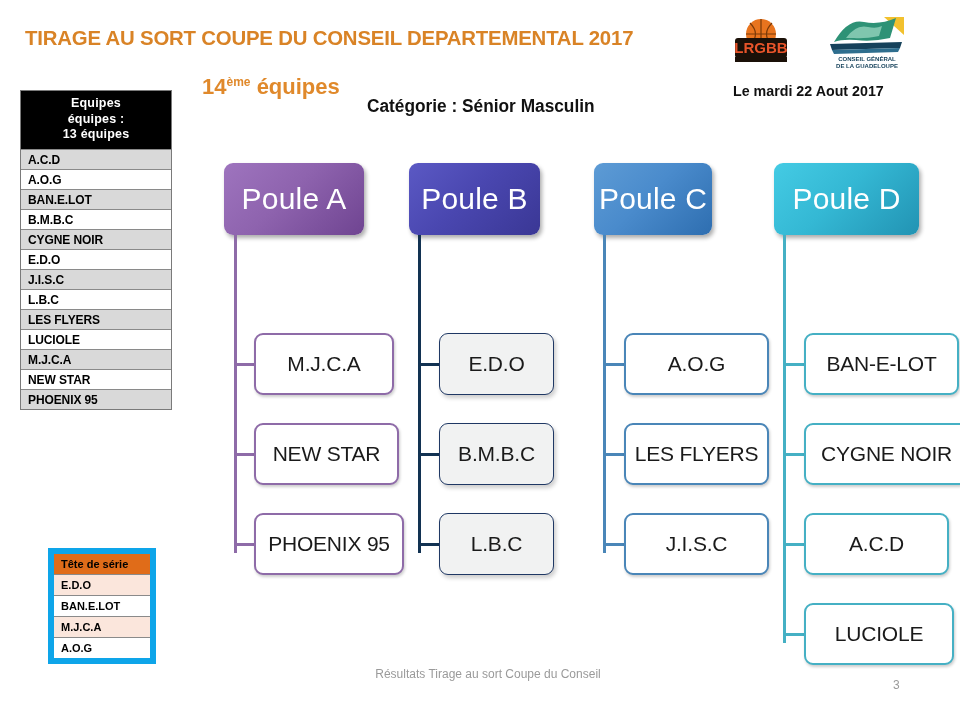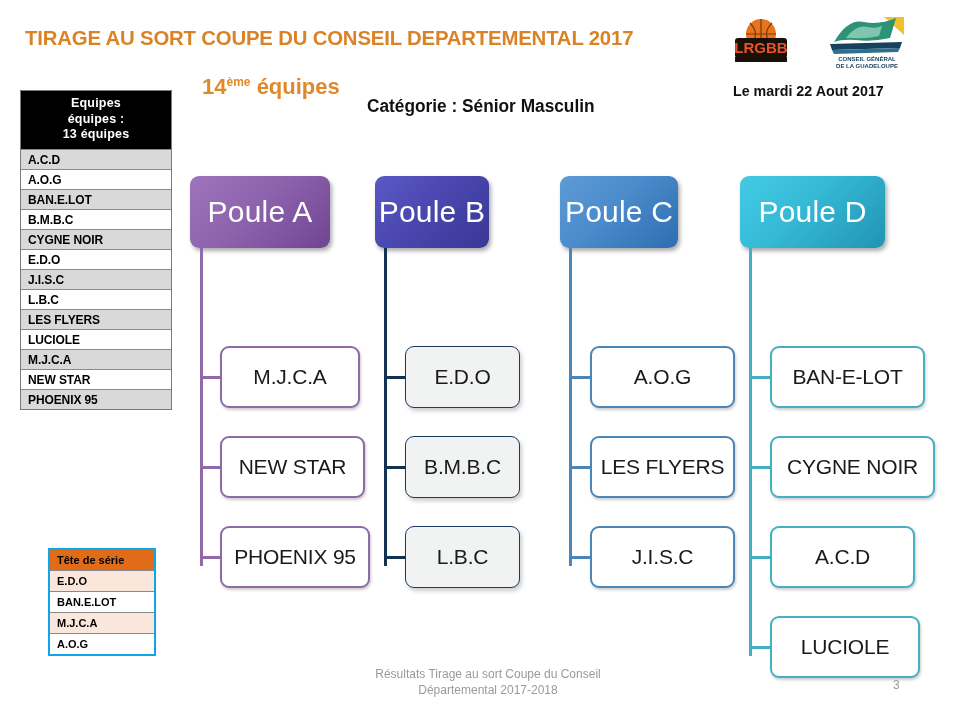--- a/index.html
+++ b/index.html
@@ -70,40 +70,40 @@
     letter-spacing:-0.1px;
     height:20px;
     box-sizing:border-box;
   }
   .team-row.alt{background:#d9d9d9;}
   .team-row.plain{background:#ffffff;}
 
   
   #seeds-panel{
     position:absolute;left:48px;top:548px;width:108px;
-    border:2px solid #0ea5e9;
+    border:6px solid #0ea5e9;
     box-sizing:border-box;
   }
   #seeds-header{
     background:#E06C19;color:#000000;
     font-size:11px;font-weight:bold;
     padding:4px 0 4px 7px;
     height:20px;box-sizing:border-box;
   }
   .seed-row{
     font-size:11px;font-weight:bold;color:#000000;
     padding:4px 0 4px 7px;
     border-top:1px solid #8a8a8a;
     height:21px;box-sizing:border-box;
   }
   .seed-row.tint{background:#FBE6DC;}
   .seed-row.plain{background:#ffffff;}
 
   
-  .poule{position:absolute;top:176px;}
+  .poule{position:absolute;top:163px;margin-left:34px;}
   .poule-header{
     position:relative;
     height:72px;
     border-radius:9px;
     color:#ffffff;
     font-size:30px;
     display:flex;align-items:center;justify-content:center;
     box-shadow:2px 3px 4px rgba(0,0,0,0.33);
     letter-spacing:0.2px;
     box-sizing:border-box;
@@ -130,21 +130,21 @@
   
   #poule-a{left:190px;width:140px;}
   #poule-a .poule-header{
     background:linear-gradient(135deg,#9E74BE 0%,#8E63AE 45%,#6F4491 100%);
   }
   #poule-a .spine{background:#8E6BA8;left:10px;}
   #poule-a .member{border:2px solid #8E6BA8;box-shadow:1px 2px 3px rgba(0,0,0,0.20);}
   #poule-a .stub{background:#8E6BA8;}
 
   
-  #poule-b{left:375px;width:114px;}
+  #poule-b{left:375px;width:131px;}
   #poule-b .poule-header{
     background:linear-gradient(135deg,#5B59C4 0%,#4A47B0 45%,#3A3795 100%);
   }
   #poule-b .spine{background:#123252;left:9px;}
   #poule-b .member{border:1.5px solid #1F3864;background:#F1F2F2;box-shadow:2px 3px 4px rgba(0,0,0,0.20);}
   #poule-b .stub{background:#123252;}
 
   
   #poule-c{left:560px;width:118px;}
   #poule-c .poule-header{
@@ -278,15 +278,14 @@
   <div class="stub" style="left:12px;width:18px;top:290px;"></div>
   <div class="member" style="left:30px;top:260px;width:165px;height:62px;">CYGNE NOIR</div>
   <div class="stub" style="left:12px;width:18px;top:380px;"></div>
   <div class="member" style="left:30px;top:350px;width:145px;height:62px;">A.C.D</div>
   <div class="stub" style="left:12px;width:18px;top:470px;"></div>
   <div class="member" style="left:30px;top:440px;width:150px;height:62px;">LUCIOLE</div>
 </div>
 
 <div id="footer-note">
   <div>Résultats Tirage au sort Coupe du Conseil</div>
-  <div>Départemental 2017-2018</div>
 </div>
 <div id="page-number">3</div>
 
 </body></html>

